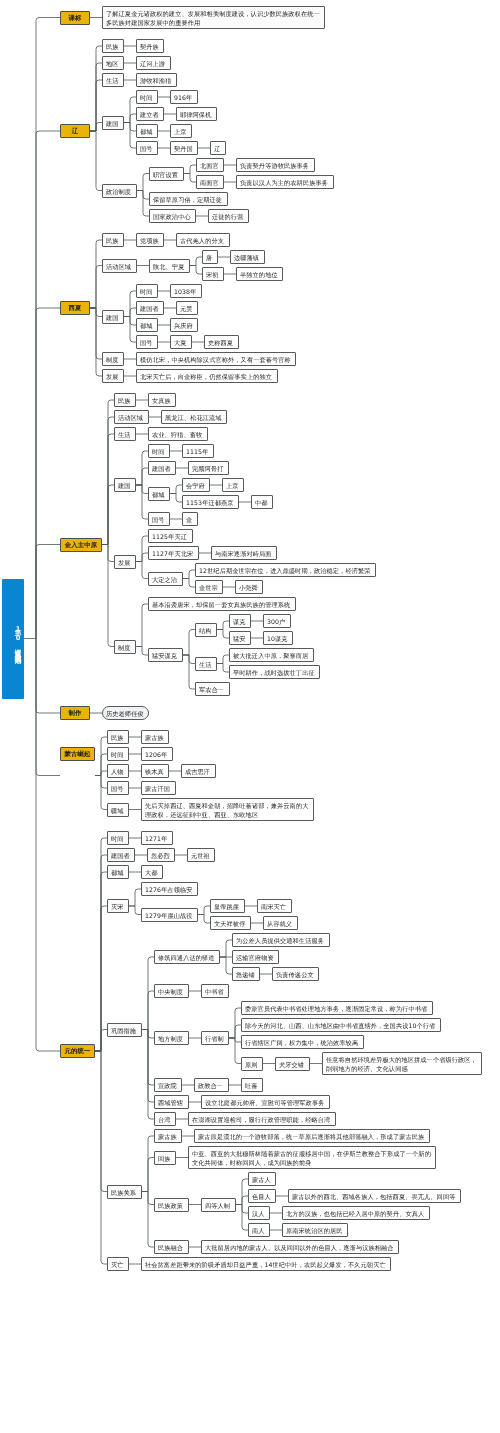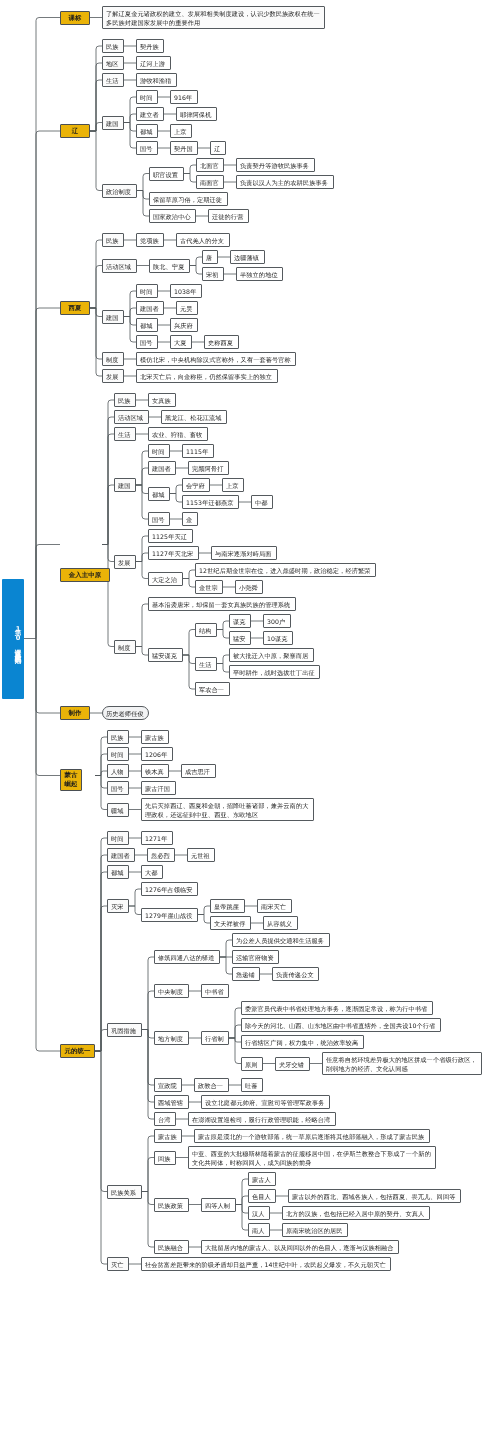--- a/index.html
+++ b/index.html
@@ -281,21 +281,21 @@
     <div class="node" style="left: 176px; top: 301px; width: 22px; min-height: 14px;"><span>元昊</span></div>
     <div class="node" style="left: 136px; top: 318px; width: 22px; min-height: 14px;"><span>都城</span></div>
     <div class="node" style="left: 170px; top: 318px; width: 28px; min-height: 14px;"><span>兴庆府</span></div>
     <div class="node" style="left: 136px; top: 335px; width: 22px; min-height: 14px;"><span>国号</span></div>
     <div class="node" style="left: 170px; top: 335px; width: 22px; min-height: 14px;"><span>大夏</span></div>
     <div class="node" style="left: 204px; top: 335px; width: 35px; min-height: 14px;"><span>史称西夏</span></div>
     <div class="node lvl2" style="left: 102px; top: 352px; width: 22px; min-height: 14px;"><span>制度</span></div>
     <div class="node" style="left: 136px; top: 352px; width: 160px; min-height: 14px;"><span>模仿北宋，中央机构除汉式官称外，又有一套蕃号官称</span></div>
     <div class="node lvl2" style="left: 102px; top: 369px; width: 22px; min-height: 14px;"><span>发展</span></div>
     <div class="node" style="left: 136px; top: 369px; width: 142px; min-height: 14px;"><span>北宋灭亡后，向金称臣，仍然保留事实上的独立</span></div>
-    <div class="node lvl1" style="left: 60px; top: 568px; width: 50px; min-height: 14px;"><span>金入主中原</span></div>
+    <div class="node lvl1" style="left: 60px; top: 538px; width: 42px; min-height: 14px;"><span>金入主中原</span></div>
     <div class="node lvl2" style="left: 114px; top: 393px; width: 22px; min-height: 14px;"><span>民族</span></div>
     <div class="node" style="left: 148px; top: 393px; width: 28px; min-height: 14px;"><span>女真族</span></div>
     <div class="node lvl2" style="left: 114px; top: 410px; width: 35px; min-height: 14px;"><span>活动区域</span></div>
     <div class="node" style="left: 161px; top: 410px; width: 66px; min-height: 14px;"><span>黑龙江、松花江流域</span></div>
     <div class="node lvl2" style="left: 114px; top: 427px; width: 22px; min-height: 14px;"><span>生活</span></div>
     <div class="node" style="left: 148px; top: 427px; width: 60px; min-height: 14px;"><span>农业、狩猎、畜牧</span></div>
     <div class="node lvl2" style="left: 114px; top: 478px; width: 22px; min-height: 14px;"><span>建国</span></div>
     <div class="node" style="left: 148px; top: 444px; width: 22px; min-height: 14px;"><span>时间</span></div>
     <div class="node" style="left: 182px; top: 444px; width: 32px; min-height: 14px;"><span>1115年</span></div>
     <div class="node" style="left: 148px; top: 461px; width: 28px; min-height: 14px;"><span>建国者</span></div>
@@ -322,21 +322,21 @@
     <div class="node" style="left: 229px; top: 614px; width: 22px; min-height: 14px;"><span>谋克</span></div>
     <div class="node" style="left: 263px; top: 614px; width: 28px; min-height: 14px;"><span>300户</span></div>
     <div class="node" style="left: 229px; top: 631px; width: 22px; min-height: 14px;"><span>猛安</span></div>
     <div class="node" style="left: 263px; top: 631px; width: 30px; min-height: 14px;"><span>10谋克</span></div>
     <div class="node" style="left: 195px; top: 657px; width: 22px; min-height: 14px;"><span>生活</span></div>
     <div class="node" style="left: 229px; top: 648px; width: 85px; min-height: 14px;"><span>被大批迁入中原，聚寨而居</span></div>
     <div class="node" style="left: 229px; top: 665px; width: 91px; min-height: 14px;"><span>平时耕作，战时选拔壮丁出征</span></div>
     <div class="node" style="left: 195px; top: 682px; width: 35px; min-height: 14px;"><span>军农合一</span></div>
     <div class="node lvl1" style="left: 60px; top: 706px; width: 30px; min-height: 14px;"><span>制作</span></div>
     <div class="node lvl2 oval" style="left: 102px; top: 706px; width: 47px; min-height: 14px;"><span>历史老师任俊</span></div>
-    <div class="node lvl1" style="left: 60px; top: 769px; width: 22px; min-height: 14px;"><span>蒙古崛起</span></div>
+    <div class="node lvl1" style="left: 60px; top: 747px; width: 35px; min-height: 14px;"><span>蒙古崛起</span></div>
     <div class="node lvl2" style="left: 107px; top: 730px; width: 22px; min-height: 14px;"><span>民族</span></div>
     <div class="node" style="left: 141px; top: 730px; width: 28px; min-height: 14px;"><span>蒙古族</span></div>
     <div class="node lvl2" style="left: 107px; top: 747px; width: 22px; min-height: 14px;"><span>时间</span></div>
     <div class="node" style="left: 141px; top: 747px; width: 32px; min-height: 14px;"><span>1206年</span></div>
     <div class="node lvl2" style="left: 107px; top: 764px; width: 22px; min-height: 14px;"><span>人物</span></div>
     <div class="node" style="left: 141px; top: 764px; width: 28px; min-height: 14px;"><span>铁木真</span></div>
     <div class="node" style="left: 181px; top: 764px; width: 35px; min-height: 14px;"><span>成吉思汗</span></div>
     <div class="node lvl2" style="left: 107px; top: 781px; width: 22px; min-height: 14px;"><span>国号</span></div>
     <div class="node" style="left: 141px; top: 781px; width: 35px; min-height: 14px;"><span>蒙古汗国</span></div>
     <div class="node lvl2" style="left: 107px; top: 803px; width: 22px; min-height: 14px;"><span>疆域</span></div>

